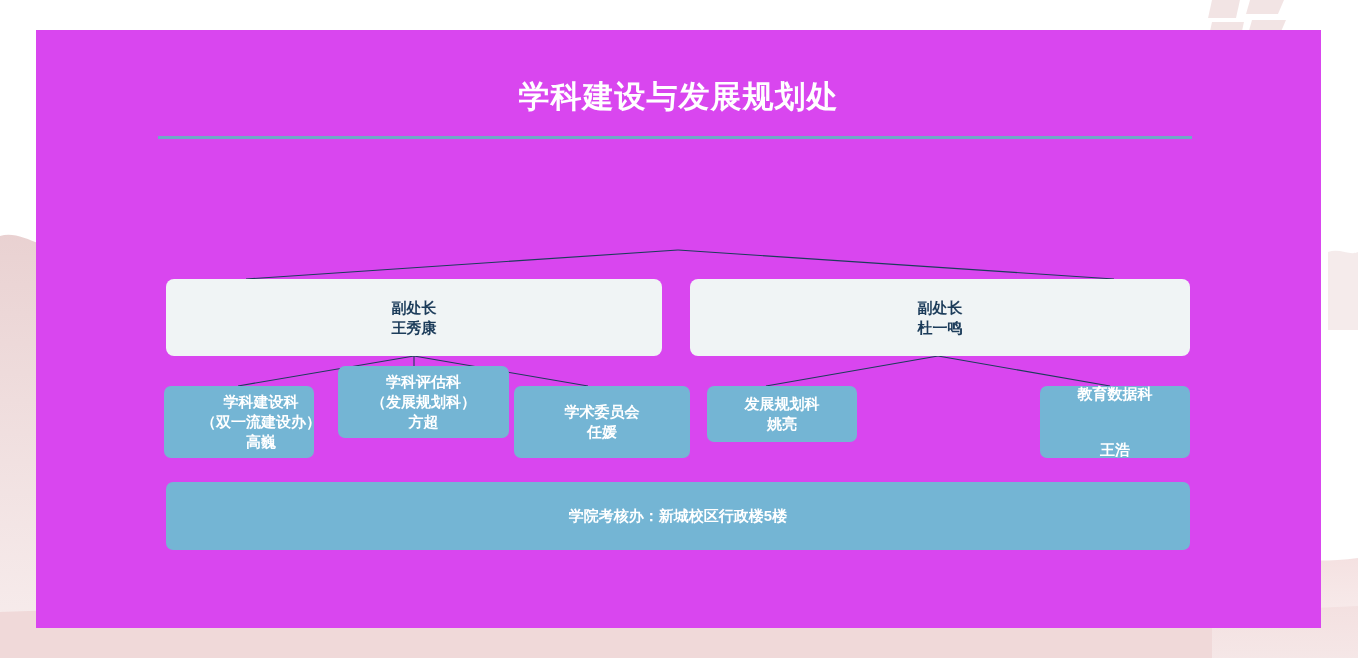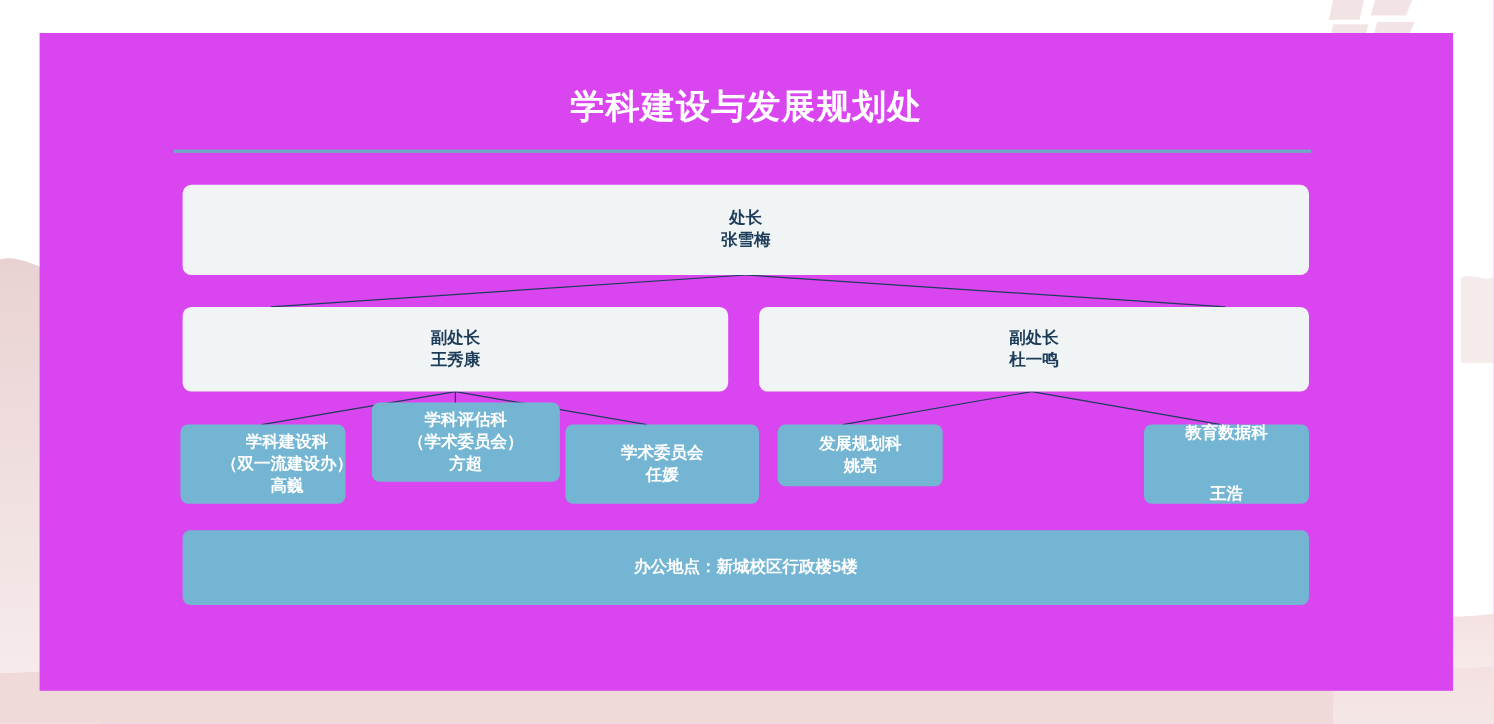--- a/index.html
+++ b/index.html
@@ -165,60 +165,56 @@
 
         <path d="M378,326 L202,356"></path>
         <path d="M378,326 L378,356"></path>
         <path d="M378,326 L552,356"></path>
 
         <path d="M902,326 L730,356"></path>
         <path d="M902,326 L1074,356"></path>
       </g>
     </svg>
 
-    <div class="node node-lvl1" style="left:130px; top:138px; width:1024px; height:82px;">
-      <span class="line">处长</span>
-      <span class="line">张雪梅</span>
-    </div>
 
     <div class="node node-lvl2" style="left:130px; top:249px; width:496px; height:77px;">
       <span class="line">副处长</span>
       <span class="line">王秀康</span>
     </div>
 
     <div class="node node-lvl2" style="left:654px; top:249px; width:500px; height:77px;">
       <span class="line">副处长</span>
       <span class="line">杜一鸣</span>
     </div>
 
     <div class="node node-lvl3" style="left:128px; top:356px; width:150px; height:72px;padding-left:44px;">
       <span class="line">学科建设科</span>
       <span class="line">（双一流建设办）</span>
       <span class="line">高巍</span>
     </div>
 
     <div class="node node-lvl3" style="left:302px; top:336px; width:171px; height:72px;">
       <span class="line">学科评估科</span>
-      <span class="line">（学术委员会）</span>
+      <span class="line">（发展规划科）</span>
       <span class="line">方超</span>
     </div>
 
     <div class="node node-lvl3" style="left:478px; top:356px; width:176px; height:72px;">
       <span class="line">学术委员会</span>
       <span class="line">任媛</span>
     </div>
 
     <div class="node node-lvl3" style="left:671px; top:356px; width:150px; height:56px;">
       <span class="line">发展规划科</span>
       <span class="line">姚亮</span>
     </div>
 
     <div class="node node-lvl3" style="left:1004px; top:356px; width:150px; height:72px;gap:36px;">
       <span class="line">教育数据科</span>
       <span class="line">王浩</span>
     </div>
 
     <div class="node node-footer" style="left:130px; top:452px; width:1024px; height:68px;">
-      <span class="line">办公地点：新城校区行政楼5楼</span>
+      <span class="line">学院考核办：新城校区行政楼5楼</span>
     </div>
 
   </div>
 </div>
 
 </body></html>

